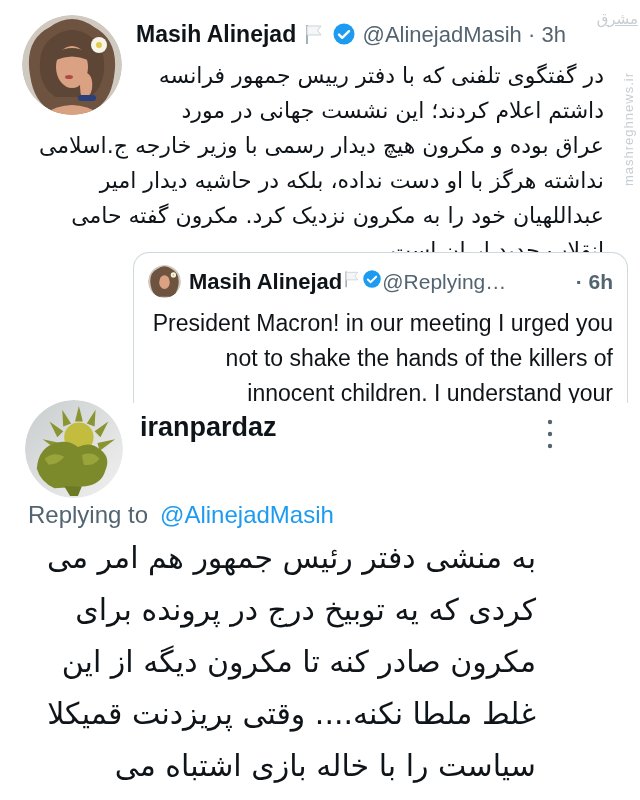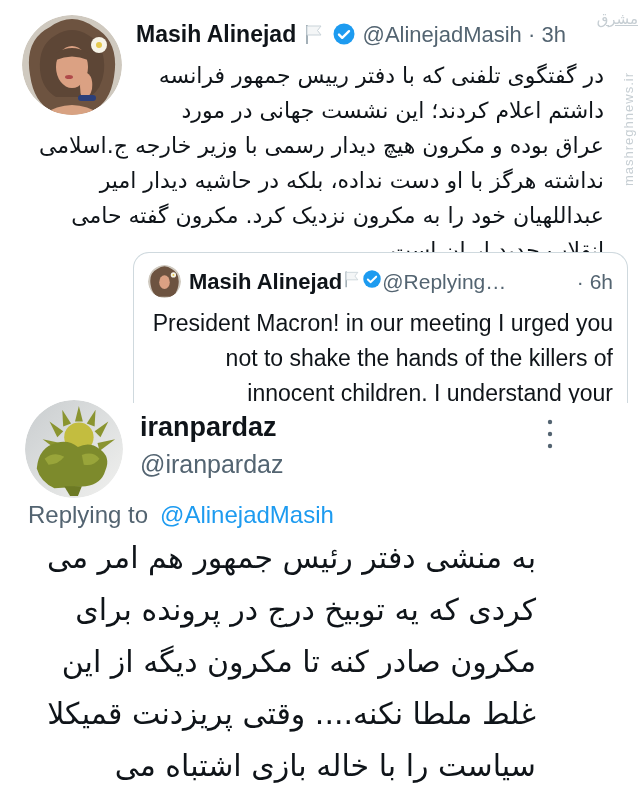--- a/index.html
+++ b/index.html
@@ -25,21 +25,21 @@
            writing-mode:vertical-rl;transform:rotate(180deg);z-index:5;}
 
   
   .qcard{position:absolute;top:252px;left:133px;width:495px;height:151px;box-sizing:border-box;
          border:1px solid #cfd9de;border-bottom:none;border-radius:16px 16px 0 0;
          padding:12px 14px 0 14px;overflow:hidden;background:#fff;}
   .q-header{display:flex;align-items:center;font-size:21px;white-space:nowrap;}
   .q-avatar{width:33px;height:33px;border-radius:50%;overflow:hidden;margin-right:8px;flex:none;}
   .q-name{font-weight:700;font-size:22px;}
   .q-handle{overflow:hidden;text-overflow:ellipsis;max-width:150px;}
-  .q-meta{margin-left:auto;}
+  .q-meta{margin-left:auto;font-weight:bold;}
   .q-text{font-size:23px;line-height:35px;margin-top:8px;text-align:right;}
 
   
   .tweet2{position:absolute;top:398px;left:0;width:586px;height:402px;}
   .t2-avatar{position:absolute;left:25px;top:2px;width:98px;height:98px;border-radius:50%;overflow:hidden;}
   .t2-name{position:absolute;left:140px;top:14px;font-size:27px;font-weight:700;}
   .t2-handle{position:absolute;left:140px;top:52px;font-size:25px;}
   .t2-dots{position:absolute;right:33px;top:20px;width:6px;height:34px;cursor:pointer;}
   .t2-replying{position:absolute;left:28px;top:103px;font-size:24px;}
   .t2-replying .lbl{margin-right:12px;}
@@ -161,21 +161,20 @@
         </g>
         <circle cx="55" cy="38" r="15" fill="#c3bd3f"></circle>
         <path d="M12 70 Q14 48 32 44 Q44 40 54 48 Q66 42 76 50 Q88 58 82 72 Q78 86 62 88 L30 90 Q16 84 12 70 Z" fill="#7d8a2c"></path>
         <path d="M20 60 Q30 52 40 58 Q34 66 24 66 Z" fill="#99a53a"></path>
         <path d="M58 56 Q70 52 76 60 Q70 68 60 66 Z" fill="#99a53a"></path>
         <path d="M40 88 l6 10 8 0 4 -10 Z" fill="#6d7a24"></path>
       </g>
     </svg>
   </div>
   <div class="t2-name">iranpardaz</div>
-  <div class="t2-handle gray">@iranpardaz</div>
   <div class="t2-dots">
     <svg width="6" height="34" viewBox="0 0 6 34">
       <circle cx="3" cy="4" r="2.2" fill="#536471"></circle>
       <circle cx="3" cy="16" r="2.2" fill="#536471"></circle>
       <circle cx="3" cy="28" r="2.2" fill="#536471"></circle>
     </svg>
   </div>
   <div class="t2-replying">
     <span class="gray lbl">Replying to</span><span class="blue">@AlinejadMasih</span>
   </div>

